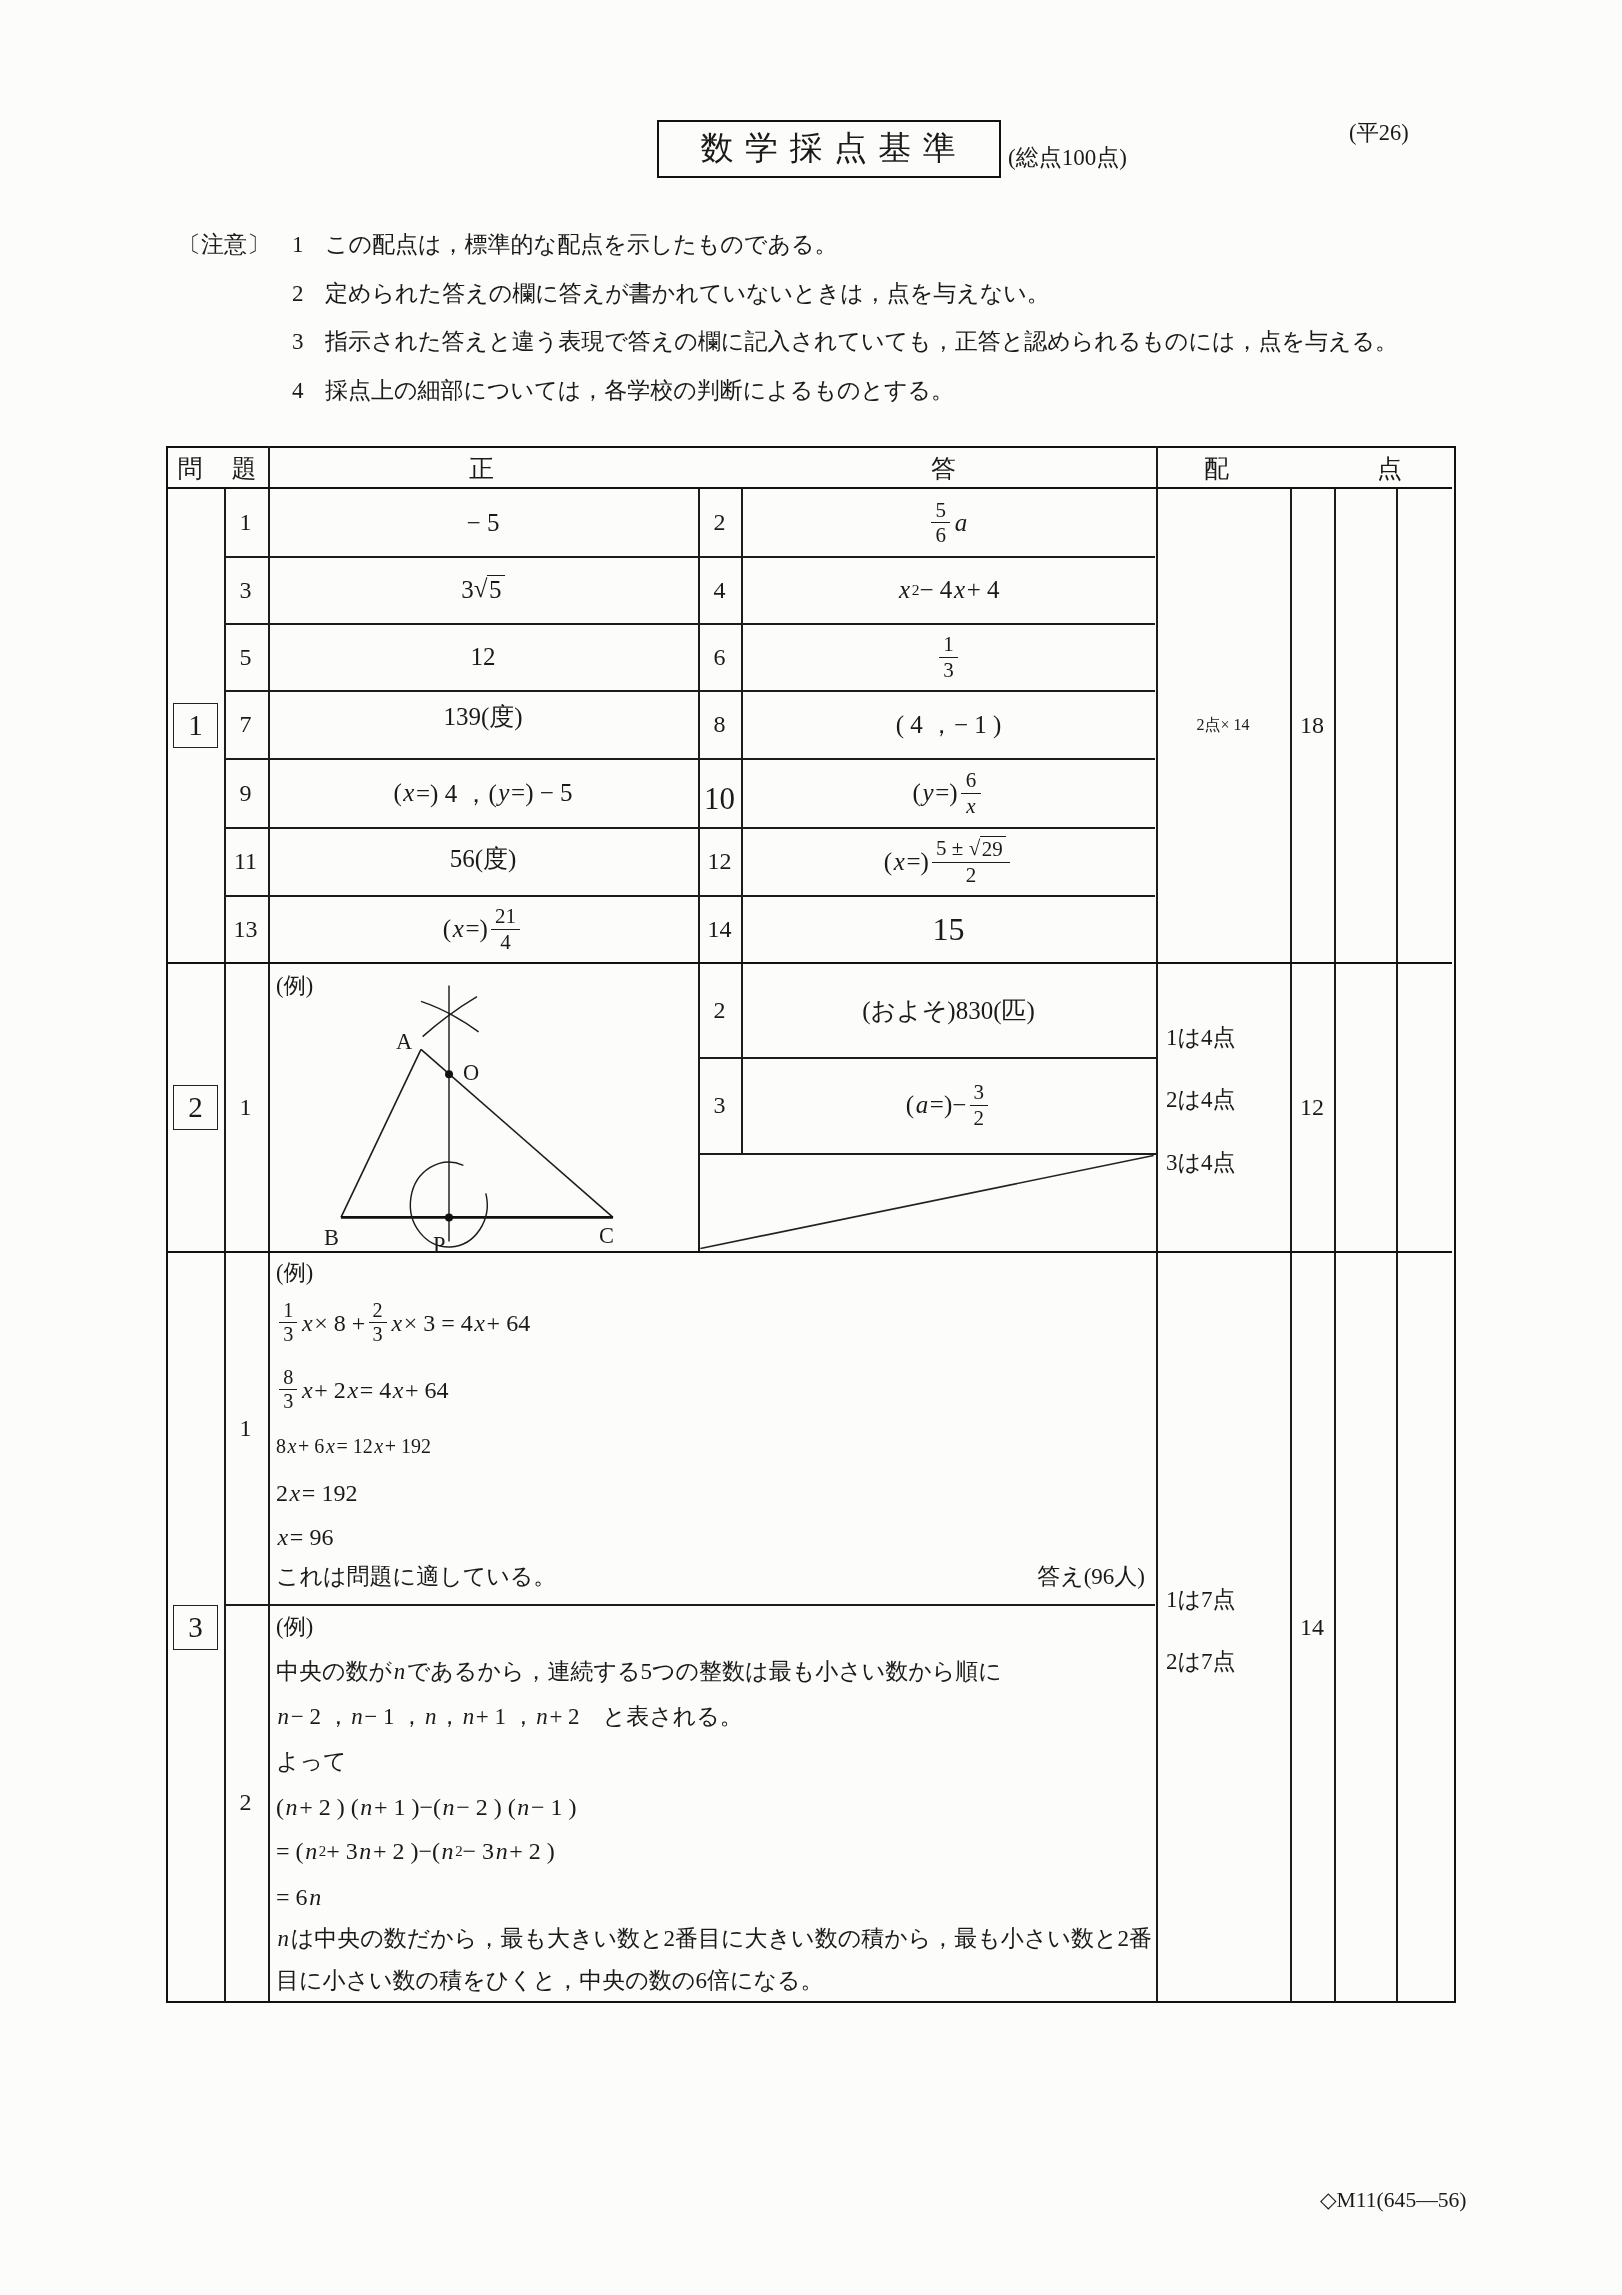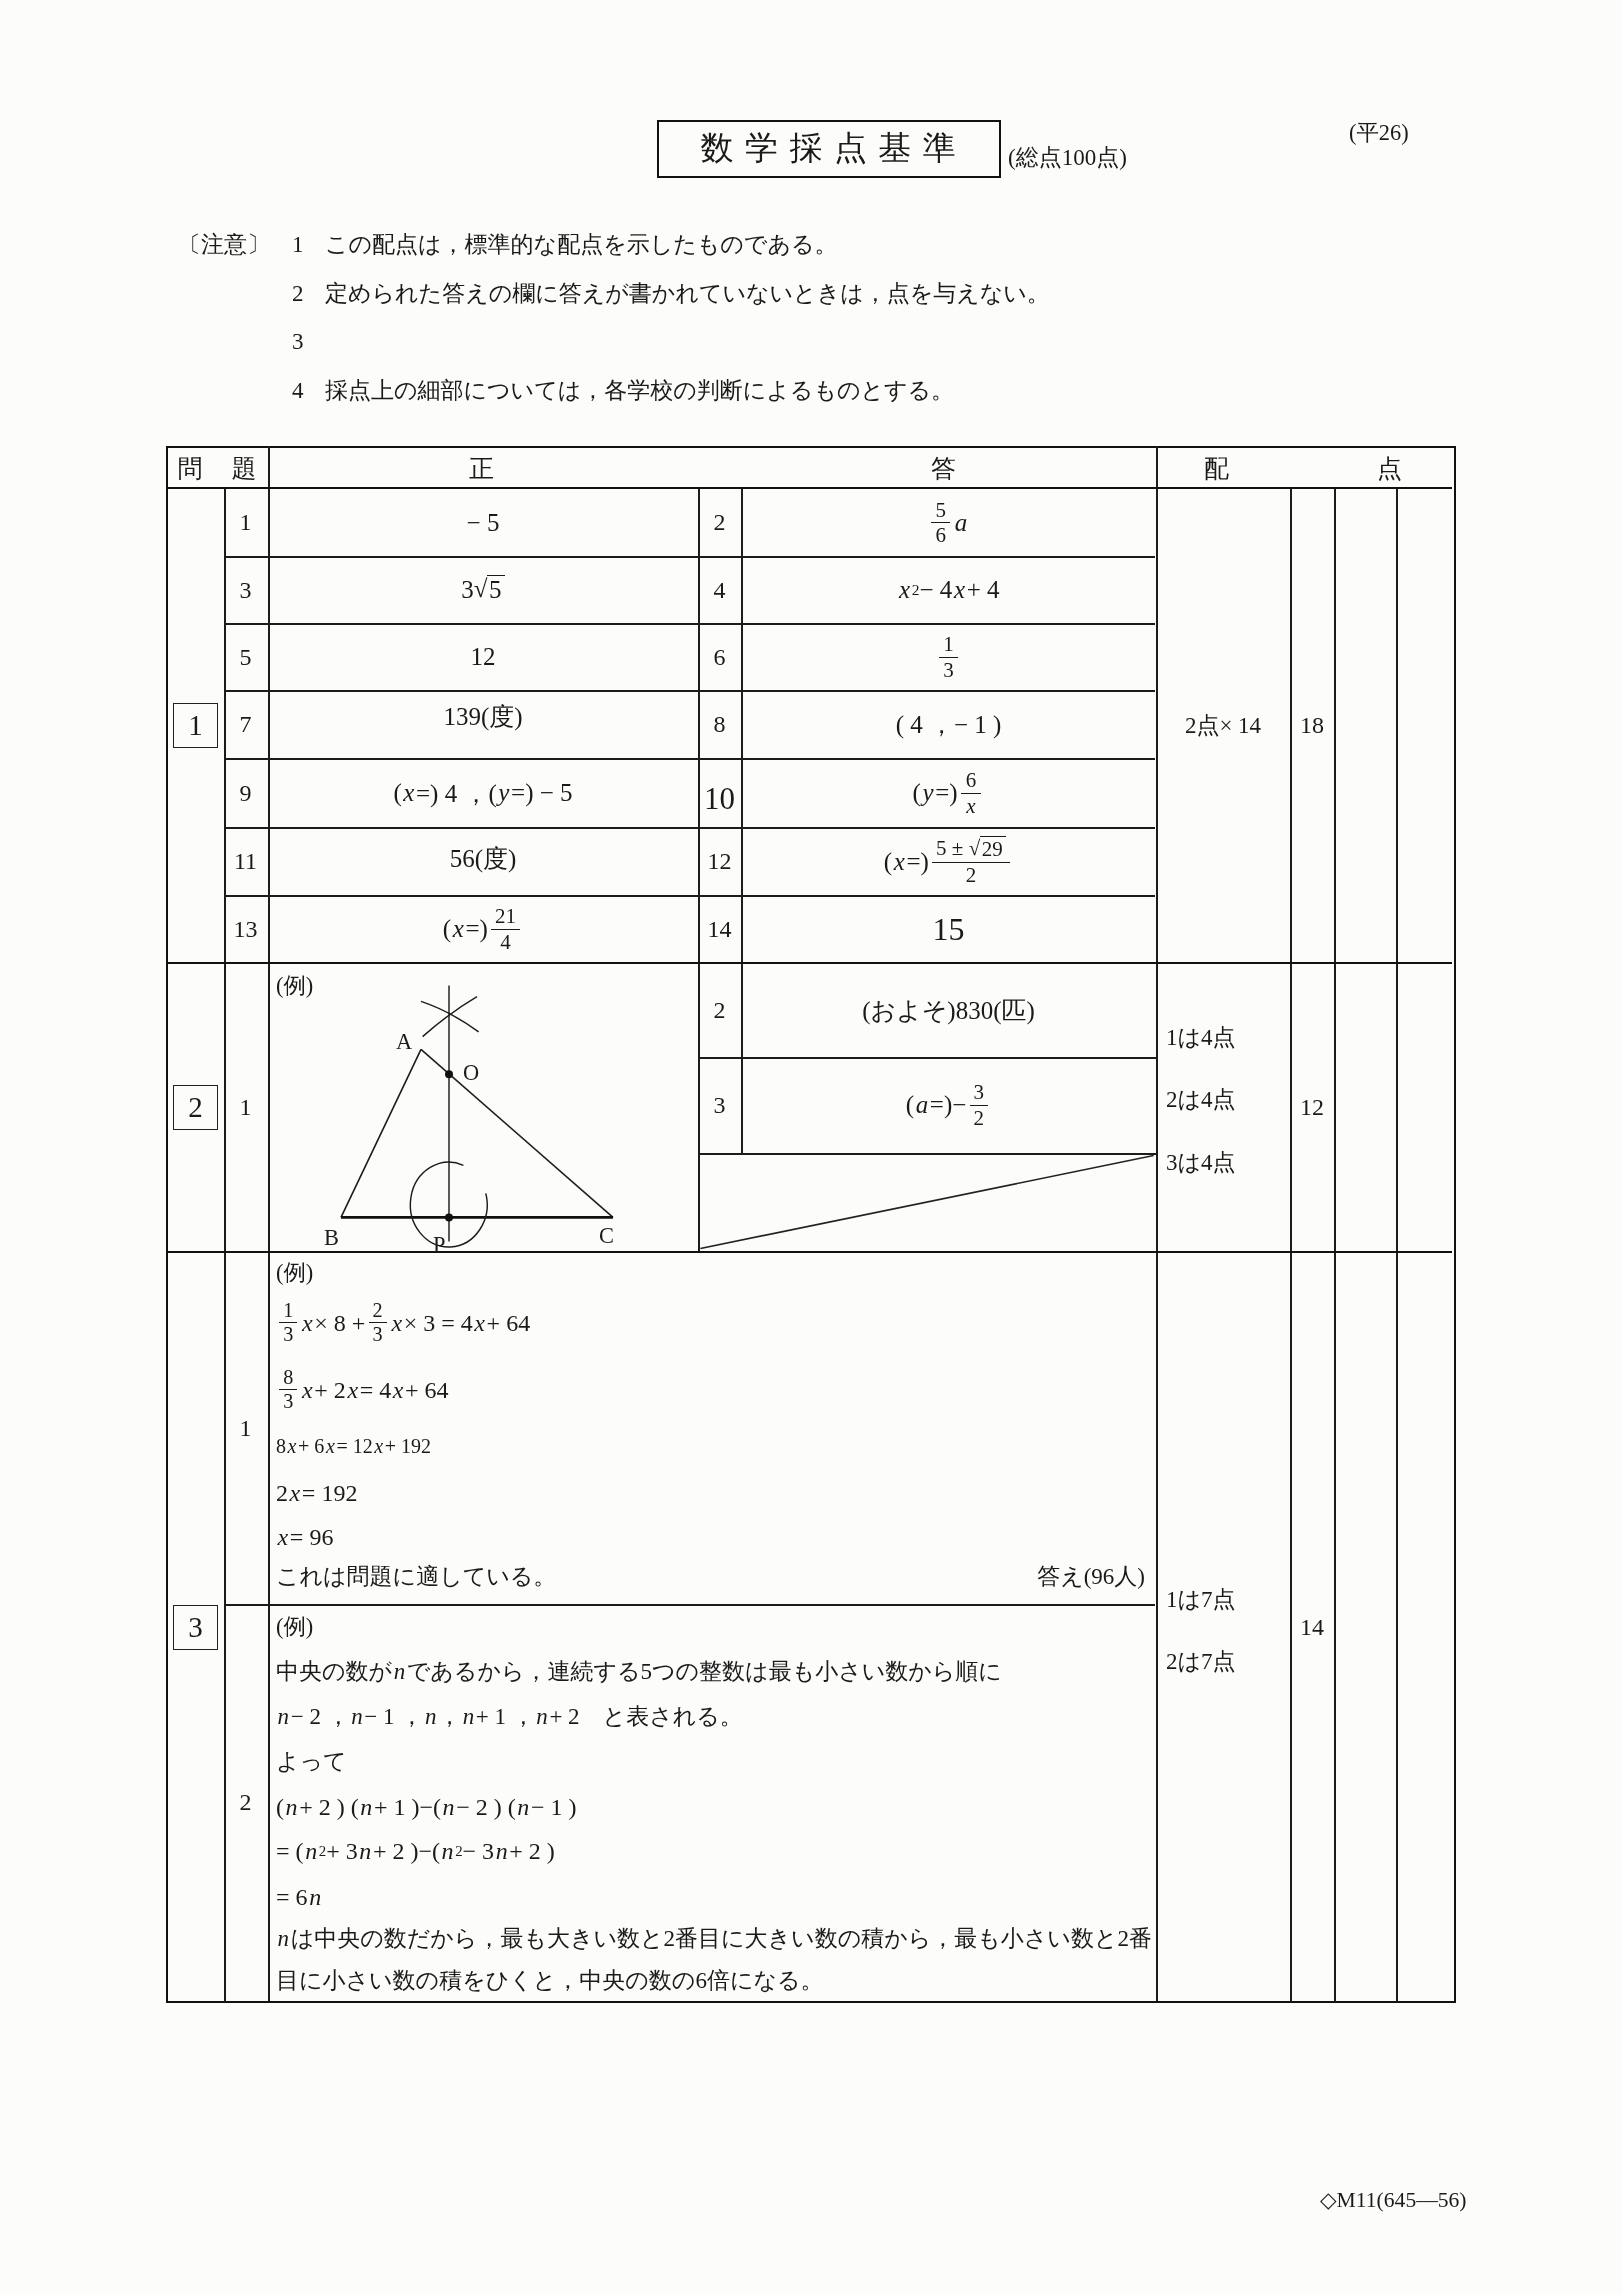--- a/index.html
+++ b/index.html
@@ -46,20 +46,21 @@
     <span class="txt" style="position:static; font-size:33px; letter-spacing:1.6px;">数 学 採 点 基 準</span>
   </div>
   <div class="txt" style="left:1008px; top:144px; font-size:23px;">(総点100点)</div>
 
   <div class="txt note-line" style="left:178px; top:231px;">〔注意〕</div>
   <div class="txt note-line" style="left:292px; top:231px;">1</div>
   <div class="txt note-line" style="left:325px; top:231px;">この配点は，標準的な配点を示したものである。</div>
   <div class="txt note-line" style="left:292px; top:280px;">2</div>
   <div class="txt note-line" style="left:325px; top:280px;">定められた答えの欄に答えが書かれていないときは，点を与えない。</div>
   <div class="txt note-line" style="left:292px; top:328px;">3</div>
+  <div class="txt note-line" style="left:325px; top:328px;">指示された答えと違う表現で答えの欄に記入されていても，正答と認められるものには，点を与える。</div>
   <div class="txt note-line" style="left:292px; top:377px;">4</div>
   <div class="txt note-line" style="left:325px; top:377px;">採点上の細部については，各学校の判断によるものとする。</div>
 
   <div class="outer-border" style="left:166px; top:446px; width:1286px; height:1553px;"></div>
 
   <div class="vl" style="left:224px; top:488px; height:1514px;"></div>
   <div class="vl" style="left:268px; top:446px; height:1555px;"></div>
   <div class="vl" style="left:698px; top:488px; height:764px;"></div>
   <div class="vl" style="left:741px; top:488px; height:666px;"></div>
   <div class="vl" style="left:1156px; top:446px; height:1555px;"></div>
@@ -155,21 +156,21 @@
       </span></div>
 
   <div class="cell" style="left:224px; top:896px; width:43px; height:66px; font-size:24px;">13</div>
   <div class="cell math" style="left:268px; top:896px; width:430px; height:66px; font-size:25px;">(<i class="mi">x</i> =)<span class="frac">
         <span class="num">21</span>
         <span class="den">4</span>
       </span></div>
   <div class="cell" style="left:698px; top:896px; width:43px; height:66px; font-size:24px;">14</div>
   <div class="cell math" style="left:741px; top:896px; width:415px; height:66px; font-size:32px;">15</div>
 
-  <div class="cell" style="left:1156px; top:488px; width:134px; height:475px; font-size:23px;">2点× 14</div>
+  <div class="cell" style="left:1156px; top:488px; width:134px; height:475px; font-size:16px;">2点× 14</div>
   <div class="cell" style="left:1290px; top:488px; width:44px; height:475px; font-size:24px;">18</div>
 
   <div class="pnum-box" style="left:173px; top:1085px;">
     <span>2</span>
   </div>
   <div class="cell" style="left:224px; top:963px; width:43px; height:288px; font-size:24px;">1</div>
 
   <div class="txt" style="left:276px; top:972px; font-size:22.4px;">(例)</div>
 
   <svg style="left:268px; top:963px;" width="430" height="288" viewBox="0 0 537 360">

